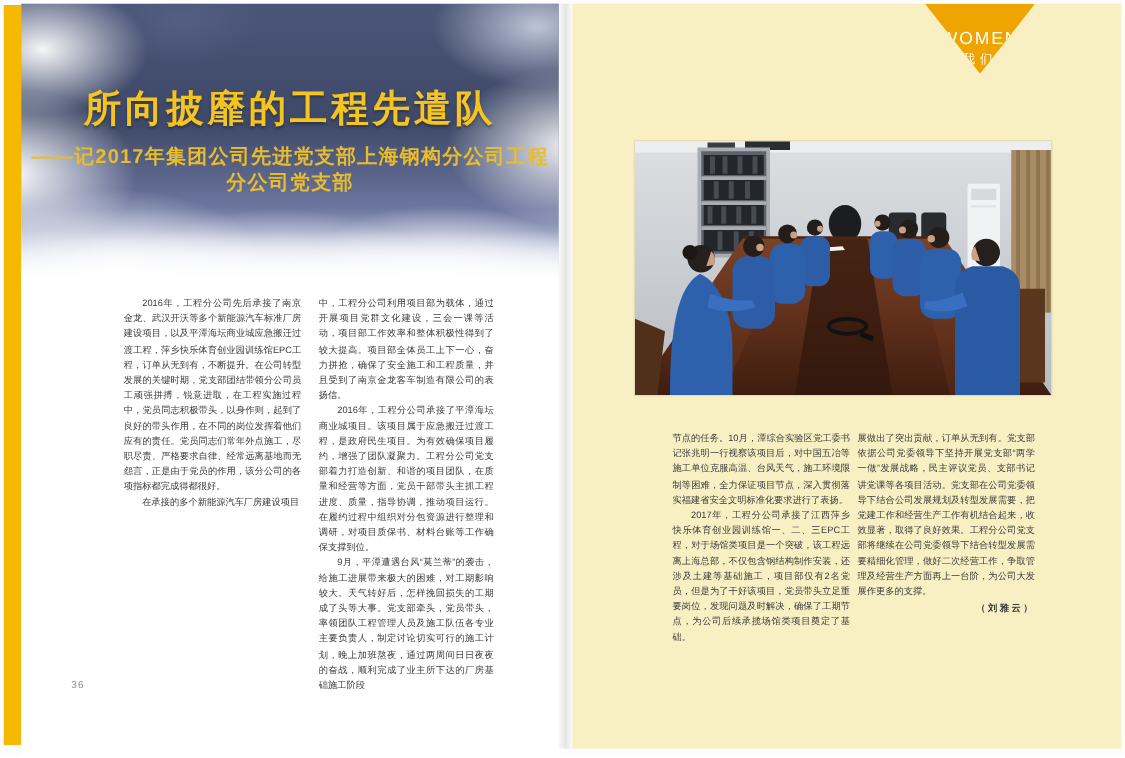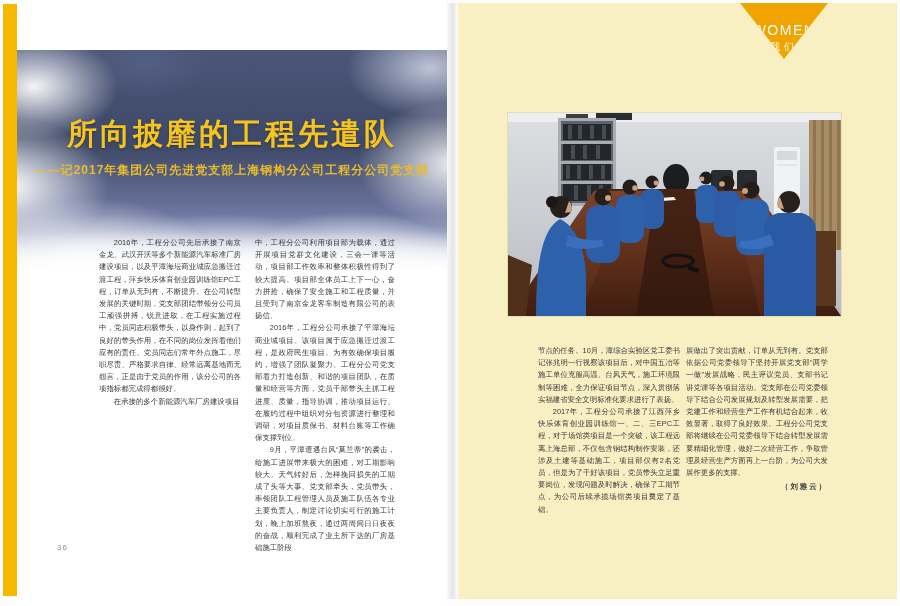--- a/index.html
+++ b/index.html
@@ -12,28 +12,28 @@
   .sky{position:absolute;left:0;top:3px;width:430px;height:228px;
     background:
       radial-gradient(ellipse 120px 75px at 4% 16%, rgba(255,255,255,.95), rgba(255,255,255,0) 70%),
       radial-gradient(ellipse 140px 95px at -2% 60%, rgba(255,255,255,.98), rgba(255,255,255,0) 72%),
       radial-gradient(ellipse 170px 100px at 18% 98%, #fff, rgba(255,255,255,0) 75%),
       radial-gradient(ellipse 200px 110px at 48% 108%, #fff, rgba(255,255,255,0) 75%),
       radial-gradient(ellipse 170px 100px at 78% 102%, #fff, rgba(255,255,255,0) 72%),
       radial-gradient(ellipse 140px 90px at 102% 50%, rgba(255,255,255,.92), rgba(255,255,255,0) 70%),
       radial-gradient(ellipse 120px 70px at 96% 8%, rgba(210,216,232,.85), rgba(255,255,255,0) 70%),
       radial-gradient(ellipse 90px 50px at 30% 6%, rgba(92,104,140,.55), rgba(255,255,255,0) 70%),
-      linear-gradient(180deg,#4A5578 0%,#3E4968 42%,#6D77A0 72%,#CBD1E4 88%,#ffffff 100%); margin-top: 47px;}
+      linear-gradient(180deg,#4A5578 0%,#3E4968 42%,#6D77A0 72%,#CBD1E4 88%,#ffffff 100%);}
   .sky:after{content:"";position:absolute;left:0;bottom:0;width:100%;height:46px;
       background:linear-gradient(180deg,rgba(255,255,255,0),#ffffff 85%);}
   .title{position:absolute;left:0;top:64px;width:100%;margin:0;text-align:center;
       font-size:30px;font-weight:bold;letter-spacing:3px;color:var(--title-yellow,#F5C41E);
       text-shadow:0 1px 2px rgba(20,25,45,.45);}
   .subtitle{position:absolute;left:0;top:112px;width:100%;text-align:center;
-      font-size:12px;font-weight:bold;letter-spacing:1px;color:var(--subtitle-yellow,#E8BC2A);}
+      font-size:16px;font-weight:bold;letter-spacing:1px;color:var(--subtitle-yellow,#E8BC2A);}
   
   .col{position:absolute;color:var(--body-text,#3A3A3A);font-size:7.4px;line-height:12.2px;
       text-align:justify;}
   .col p{margin:0;}
   .col p.indent{text-indent:2em;}
   .col-l1{left:82px;top:237px;width:142px;}
   .col-l2{left:238px;top:237px;width:140px;}
   .pagenum{position:absolute;left:40px;top:543px;font-size:8px;color:#8f8f8f;letter-spacing:1px;}
   
   .gutter{position:absolute;left:446px;top:3px;width:12px;height:596px;

